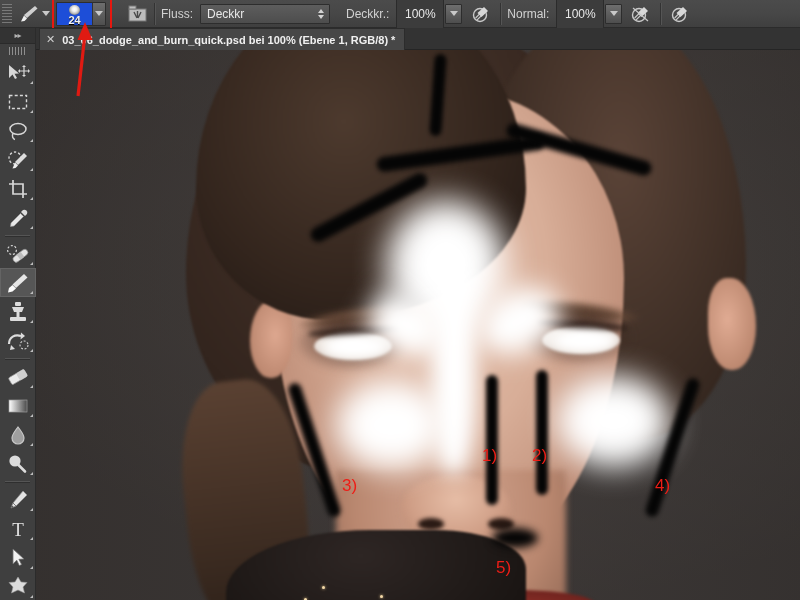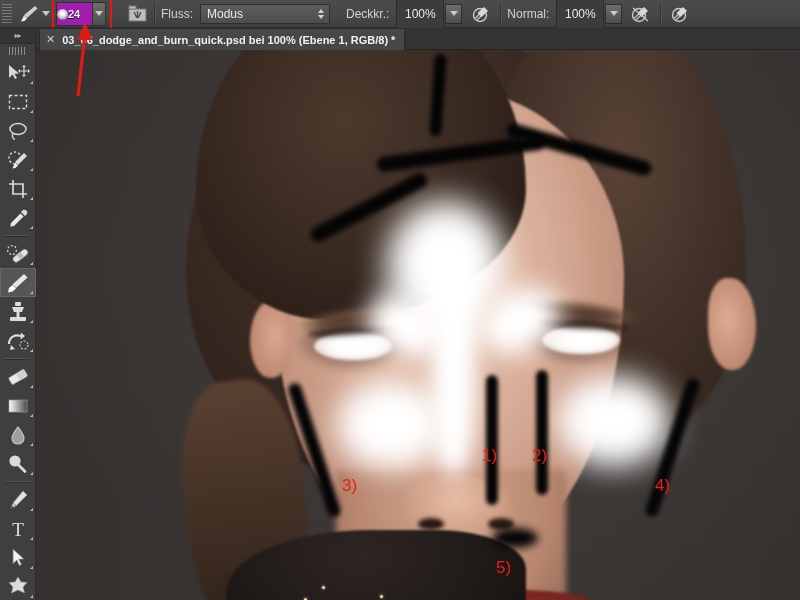--- a/index.html
+++ b/index.html
@@ -24,22 +24,22 @@
   .ob-tool-icon{ width:26px; height:22px; display:flex; align-items:center;
     justify-content:center; }
   .tri-down{ width:0;height:0;border-left:4px solid transparent;
     border-right:4px solid transparent;border-top:5px solid #c9c9c9; }
 
   
   #brush-preset-wrap{ position:relative; margin-left:6px; }
   #brush-preset{ display:flex; align-items:stretch;
     background:#4a4a4a; border:1px solid #2e2e2e; height:24px; width:50px;
     border-radius:1px; }
-  #brush-thumb{ position:relative; flex:1; background:#a21caf;
-    display:flex; flex-direction:row; align-items:center; justify-content:flex-start;text-align:center;}
+  #brush-thumb{ position:relative; flex:1; background:#1d4ed8;
+    display:flex; flex-direction:column; align-items:center; justify-content:flex-start;text-align:center;}
   #brush-dot{ width:11px;height:11px;margin-top:2px;border-radius:50%;
     background:radial-gradient(circle at 50% 42%,#ffffff 0%,#efefef 28%,#bdbdbd 55%,#6d6d6d 80%,#4a4a4a 100%); }
   #brush-size-num{ color:#f2f2f2; font-size:11px; font-weight:bold; line-height:10px;
      margin-top:0px; text-shadow:0 1px 0 #000;}
   #brush-arrow{ width:13px; background:linear-gradient(to bottom,#6e6e6e,#4f4f4f);
     border-left:1px solid #333; display:flex;align-items:center;justify-content:center;}
   #preset-highlight{ position:absolute; left:-4px; top:-5px; width:60px; height:33px;
     border:2px solid #e8170f; pointer-events:none; }
 
   .brushpanel-ico{ width:22px;height:20px;display:flex;align-items:center;justify-content:center;}
@@ -206,21 +206,21 @@
         <rect x="1" y="4" width="17" height="12" fill="#bdbdbd" stroke="#777"></rect>
         <rect x="1" y="1" width="7" height="3" fill="#bdbdbd" stroke="#777"></rect>
         <path d="M6 7 l3 6 M9.5 6 l0 7 M13 7 l-3 6" stroke="#4a4a4a" stroke-width="1.4" fill="none"></path>
       </svg>
     </div>
 
     <div class="ob-sep"></div>
 
     <span class="ob-label">Fluss:</span>
     <div class="combo" id="modus-combo" style="margin-left:7px">
-      <span>Modus</span>
+      <span>Deckkr</span>
       <span class="updown">
           <i class="u"></i>
           <i class="d"></i>
         </span>
     </div>
 
     <span class="ob-label" style="margin-left:16px">Deckkr.:</span>
     <div class="numfield" style="margin-left:7px">
       <span>100%</span>
     </div>

